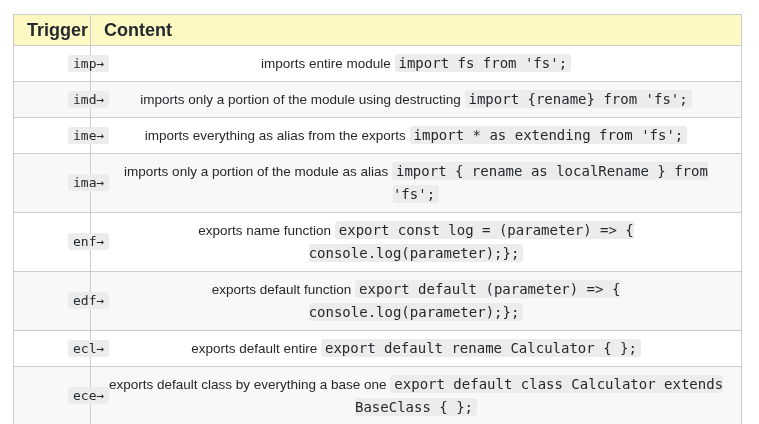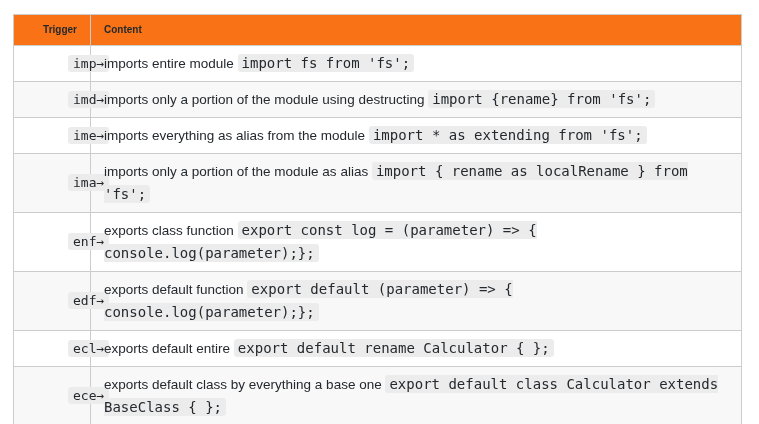--- a/index.html
+++ b/index.html
@@ -24,30 +24,31 @@
     font-size: 13.5px;
     line-height: 22px;
   }
   col.c-trigger { width: 77px; }
   col.c-content { width: 651px; }
   th, td {
     border: 1px solid #cccccc;
     box-sizing: border-box;
   }
   th {
-    font-size: 10px;
+    font-size: 18px;
     font-weight: bold;
     padding: 4px 13px;
-    background: #f97316;
+    background: #fef9c3;
   }
   th.h-trigger { text-align: right; }
   th.h-content { text-align: left; }
   td {
     padding: 6px 13px;
     vertical-align: middle;
+    text-align: center;
   }
   td.trigger-cell {
     text-align: right;
     white-space: nowrap;
   }
   tbody tr:nth-child(even) td {
     background: #f8f8f8;
   }
   code {
     font-family: "DejaVu Sans Mono", "Liberation Mono", monospace;
@@ -83,29 +84,29 @@
       <tr>
         <td class="trigger-cell"><code>imp→</code></td>
         <td class="content-cell"><span class="prose">imports entire module</span> <code>import fs from 'fs';</code></td>
       </tr>
       <tr>
         <td class="trigger-cell"><code>imd→</code></td>
         <td class="content-cell"><span class="prose">imports only a portion of the module using destructing</span> <code>import {rename} from 'fs';</code></td>
       </tr>
       <tr>
         <td class="trigger-cell"><code>ime→</code></td>
-        <td class="content-cell"><span class="prose">imports everything as alias from the module</span> <code>import * as extending from 'fs';</code></td>
+        <td class="content-cell"><span class="prose">imports everything as alias from the exports</span> <code>import * as extending from 'fs';</code></td>
       </tr>
       <tr>
         <td class="trigger-cell"><code>ima→</code></td>
         <td class="content-cell"><span class="prose">imports only a portion of the module as alias</span> <code>import { rename as localRename } from 'fs';</code></td>
       </tr>
       <tr>
         <td class="trigger-cell"><code>enf→</code></td>
-        <td class="content-cell"><span class="prose">exports class function</span> <code>export const log = (parameter) =&gt; { console.log(parameter);};</code></td>
+        <td class="content-cell"><span class="prose">exports name function</span> <code>export const log = (parameter) =&gt; { console.log(parameter);};</code></td>
       </tr>
       <tr>
         <td class="trigger-cell"><code>edf→</code></td>
         <td class="content-cell"><span class="prose">exports default function</span> <code>export default (parameter) =&gt; { console.log(parameter);};</code></td>
       </tr>
       <tr>
         <td class="trigger-cell"><code>ecl→</code></td>
         <td class="content-cell"><span class="prose">exports default entire</span> <code>export default rename Calculator { };</code></td>
       </tr>
       <tr>

